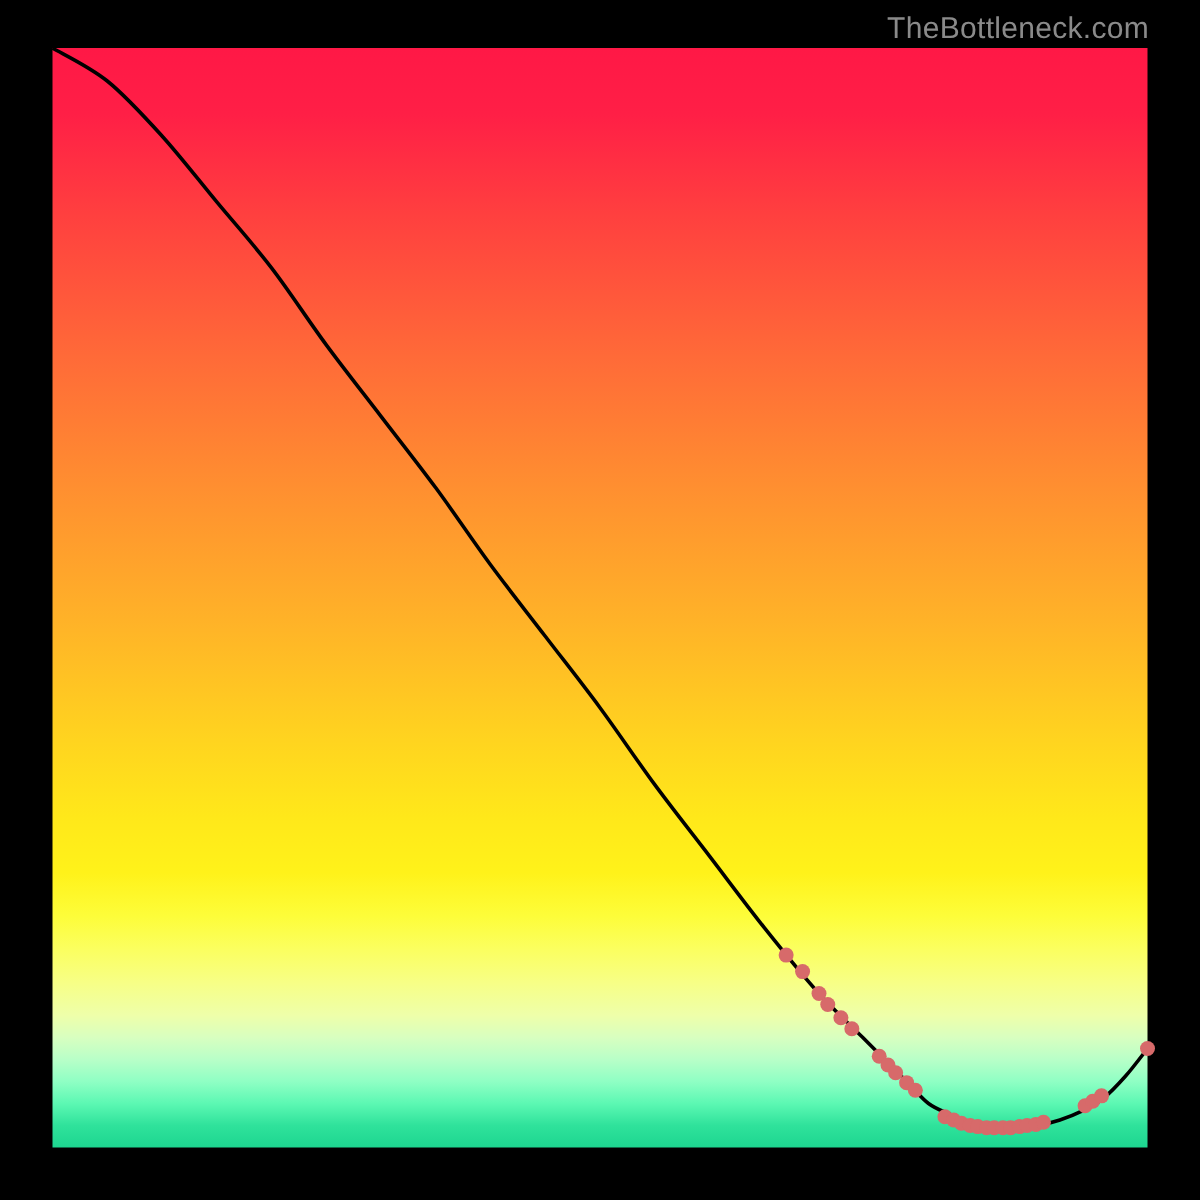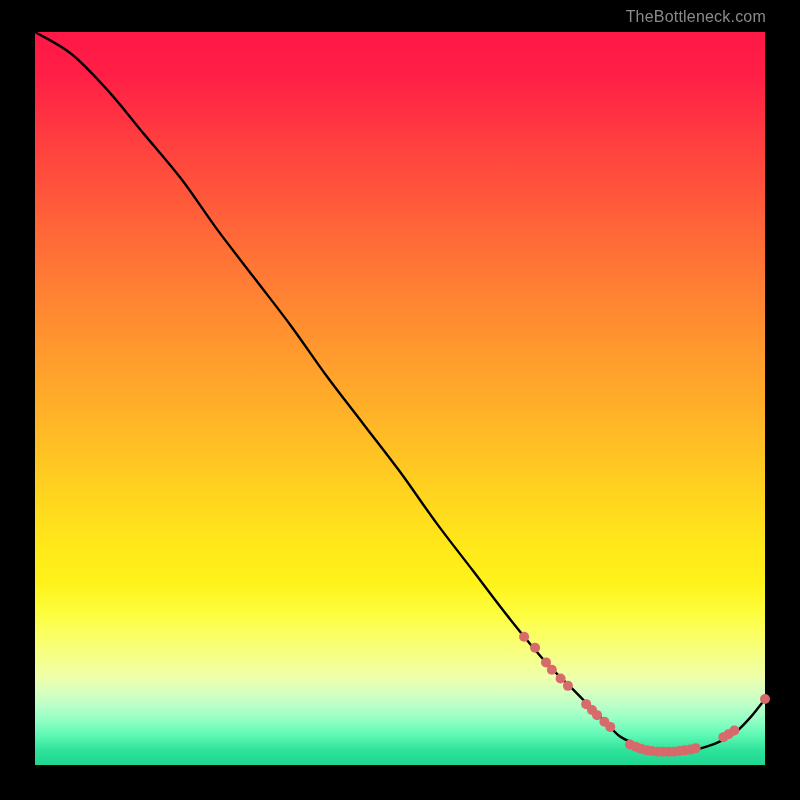--- a/index.html
+++ b/index.html
@@ -46,21 +46,21 @@
       #2fe29b 98%,
       #1dd690 100%
     );
     box-sizing: border-box;
   }
   .watermark {
     position: absolute;
     top: 8px;
     right: 34px;
     color: #8a8a8a;
-    font-size: 16px;
+    font-size: 20px;
     letter-spacing: 0.2px;
   }
   svg.curve {
     position: absolute;
     left: 35px;
     top: 32px;
     width: 730px;
     height: 733px;
     overflow: visible;
   }

